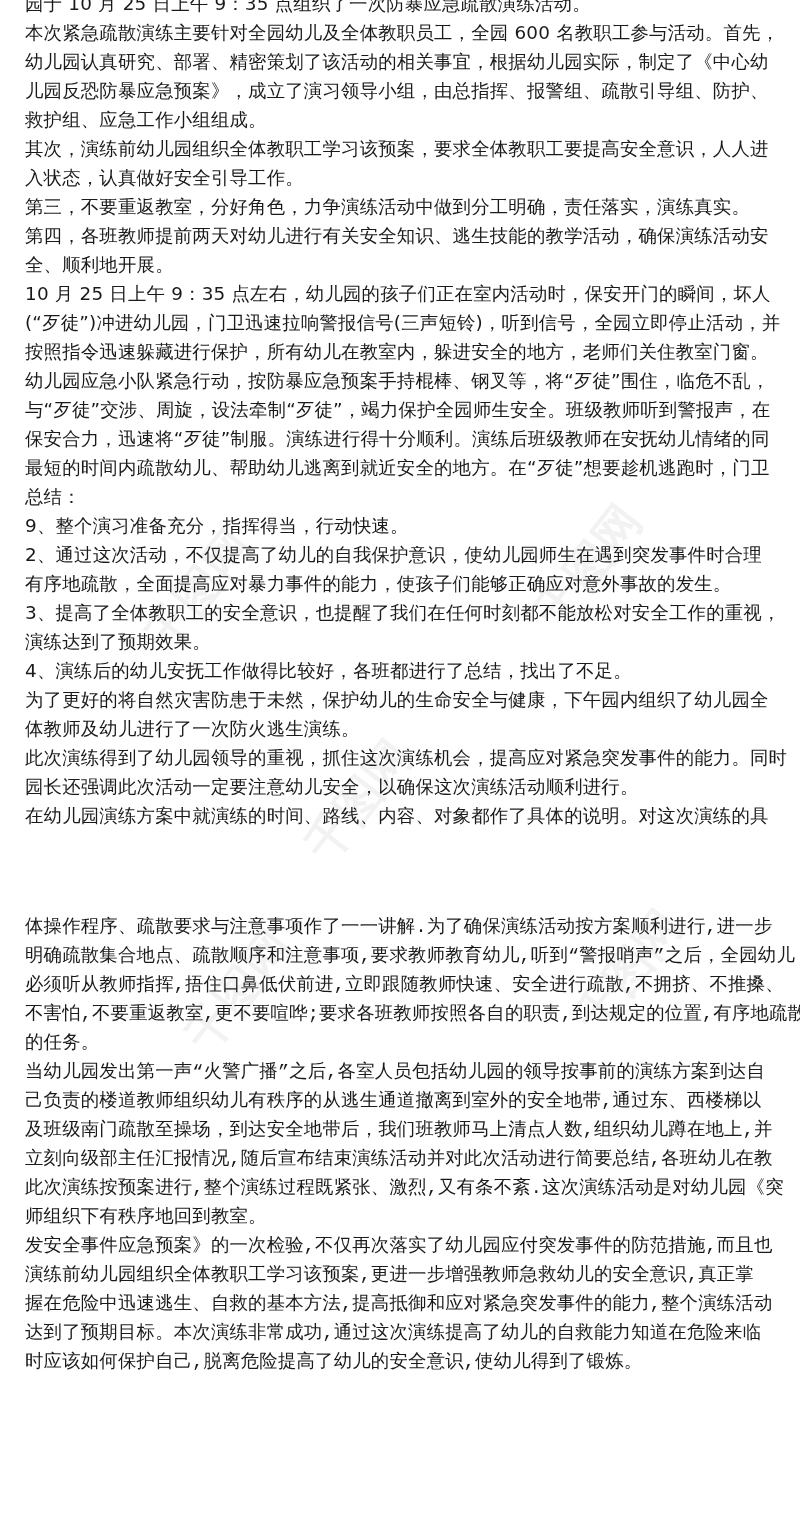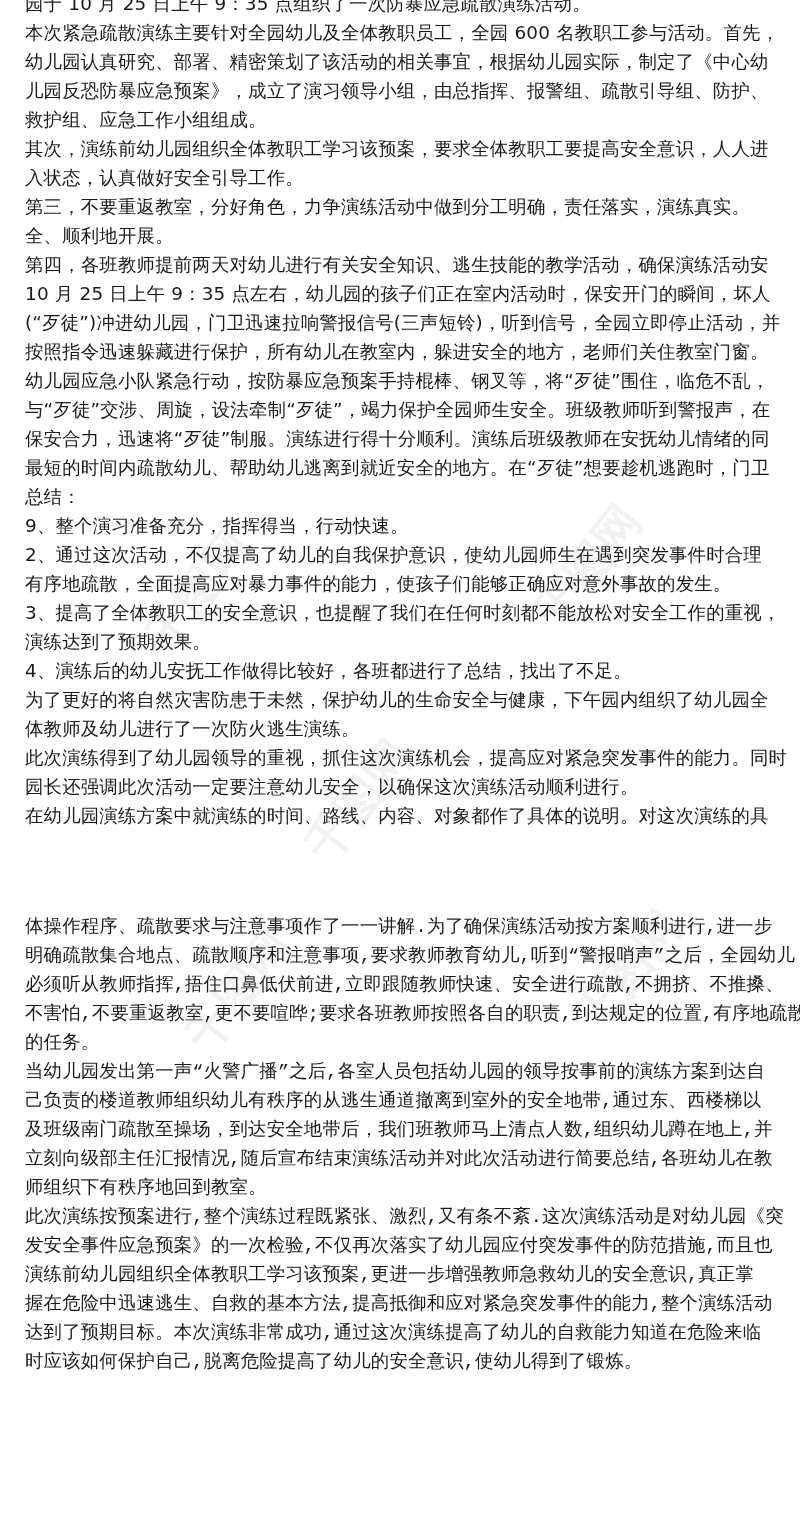--- a/index.html
+++ b/index.html
@@ -25,22 +25,22 @@
 
 <div class="page" id="block1">
     <div class="line">园于 10 月 25 日上午 9：35 点组织了一次防暴应急疏散演练活动。</div>
     <div class="line">本次紧急疏散演练主要针对全园幼儿及全体教职员工，全园 600 名教职工参与活动。首先，</div>
     <div class="line">幼儿园认真研究、部署、精密策划了该活动的相关事宜，根据幼儿园实际，制定了《中心幼</div>
     <div class="line">儿园反恐防暴应急预案》，成立了演习领导小组，由总指挥、报警组、疏散引导组、防护、</div>
     <div class="line">救护组、应急工作小组组成。</div>
     <div class="line">其次，演练前幼儿园组织全体教职工学习该预案，要求全体教职工要提高安全意识，人人进</div>
     <div class="line">入状态，认真做好安全引导工作。</div>
     <div class="line">第三，不要重返教室，分好角色，力争演练活动中做到分工明确，责任落实，演练真实。</div>
+    <div class="line">第四，各班教师提前两天对幼儿进行有关安全知识、逃生技能的教学活动，确保演练活动安</div>
     <div class="line">全、顺利地开展。</div>
-    <div class="line">第四，各班教师提前两天对幼儿进行有关安全知识、逃生技能的教学活动，确保演练活动安</div>
     <div class="line">10 月 25 日上午 9：35 点左右，幼儿园的孩子们正在室内活动时，保安开门的瞬间，坏人</div>
     <div class="line">(“歹徒”)冲进幼儿园，门卫迅速拉响警报信号(三声短铃)，听到信号，全园立即停止活动，并</div>
     <div class="line">按照指令迅速躲藏进行保护，所有幼儿在教室内，躲进安全的地方，老师们关住教室门窗。</div>
     <div class="line">幼儿园应急小队紧急行动，按防暴应急预案手持棍棒、钢叉等，将“歹徒”围住，临危不乱，</div>
     <div class="line">与“歹徒”交涉、周旋，设法牵制“歹徒”，竭力保护全园师生安全。班级教师听到警报声，在</div>
     <div class="line">保安合力，迅速将“歹徒”制服。演练进行得十分顺利。演练后班级教师在安抚幼儿情绪的同</div>
     <div class="line">最短的时间内疏散幼儿、帮助幼儿逃离到就近安全的地方。在“歹徒”想要趁机逃跑时，门卫</div>
     <div class="line">总结：</div>
     <div class="line">9、整个演习准备充分，指挥得当，行动快速。</div>
     <div class="line">2、通过这次活动，不仅提高了幼儿的自我保护意识，使幼儿园师生在遇到突发事件时合理</div>
@@ -57,20 +57,20 @@
 <div class="page" id="block2">
     <div class="line">体操作程序、疏散要求与注意事项作了一一讲解.为了确保演练活动按方案顺利进行,进一步</div>
     <div class="line">明确疏散集合地点、疏散顺序和注意事项,要求教师教育幼儿,听到“警报哨声”之后，全园幼儿</div>
     <div class="line">必须听从教师指挥,捂住口鼻低伏前进,立即跟随教师快速、安全进行疏散,不拥挤、不推搡、</div>
     <div class="line">不害怕,不要重返教室,更不要喧哗;要求各班教师按照各自的职责,到达规定的位置,有序地疏散</div>
     <div class="line">的任务。</div>
     <div class="line">当幼儿园发出第一声“火警广播”之后,各室人员包括幼儿园的领导按事前的演练方案到达自</div>
     <div class="line">己负责的楼道教师组织幼儿有秩序的从逃生通道撤离到室外的安全地带,通过东、西楼梯以</div>
     <div class="line">及班级南门疏散至操场，到达安全地带后，我们班教师马上清点人数,组织幼儿蹲在地上,并</div>
     <div class="line">立刻向级部主任汇报情况,随后宣布结束演练活动并对此次活动进行简要总结,各班幼儿在教</div>
+    <div class="line">此次演练按预案进行,整个演练过程既紧张、激烈,又有条不紊.这次演练活动是对幼儿园《突</div>
     <div class="line">师组织下有秩序地回到教室。</div>
-    <div class="line">此次演练按预案进行,整个演练过程既紧张、激烈,又有条不紊.这次演练活动是对幼儿园《突</div>
     <div class="line">发安全事件应急预案》的一次检验,不仅再次落实了幼儿园应付突发事件的防范措施,而且也</div>
     <div class="line">演练前幼儿园组织全体教职工学习该预案,更进一步增强教师急救幼儿的安全意识,真正掌</div>
     <div class="line">握在危险中迅速逃生、自救的基本方法,提高抵御和应对紧急突发事件的能力,整个演练活动</div>
     <div class="line">达到了预期目标。本次演练非常成功,通过这次演练提高了幼儿的自救能力知道在危险来临</div>
     <div class="line">时应该如何保护自己,脱离危险提高了幼儿的安全意识,使幼儿得到了锻炼。</div>
   </div>
 
 </body></html>

